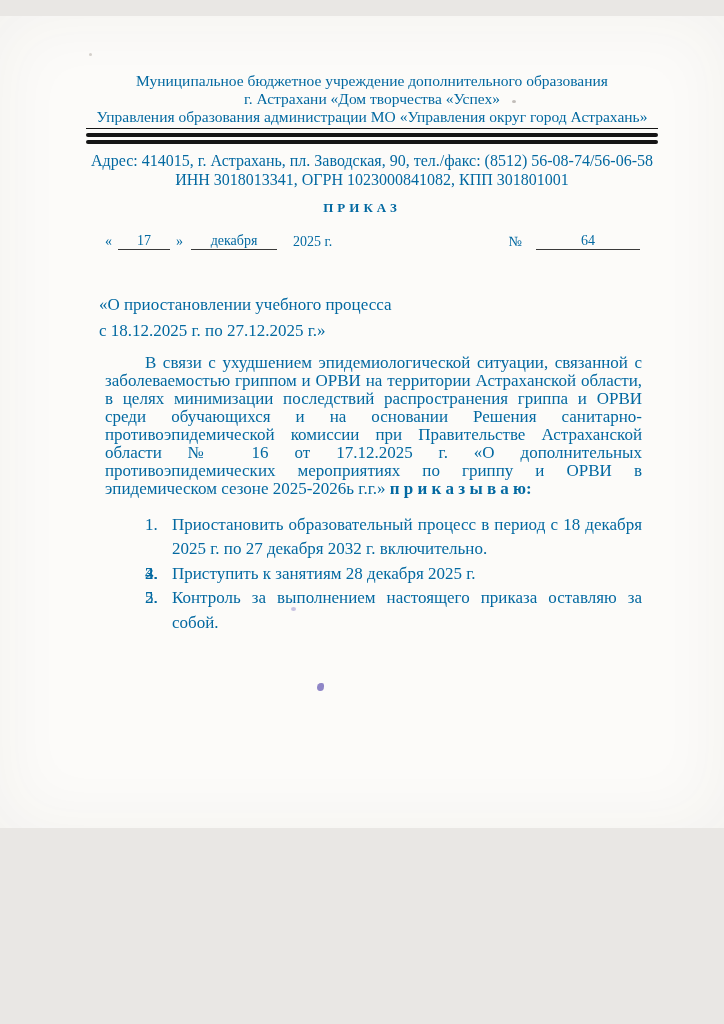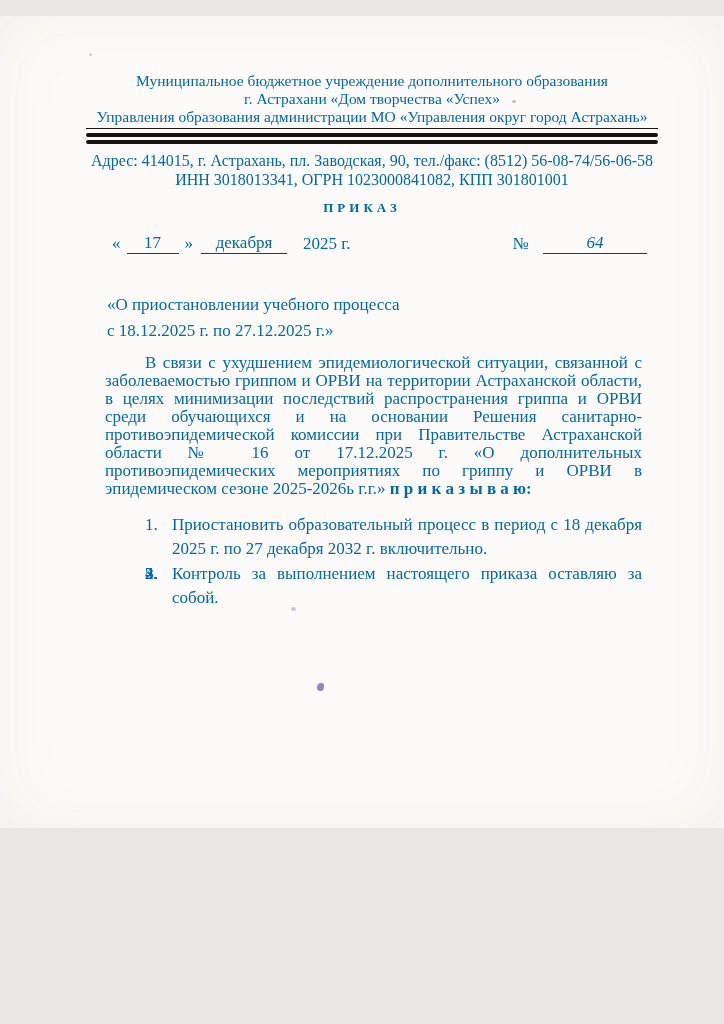--- a/index.html
+++ b/index.html
@@ -14,29 +14,29 @@
     font-size:15.5px;line-height:18px;}
   .org-header .hline{white-space:nowrap;}
   .rule-thin{border-top:1.6px solid #151515;margin-top:2px;}
   .rule-thick{height:4px;background:#151515;border-radius:2px;}
   .rule-thick.first{margin-top:4px;}
   .rule-thick.second{margin-top:2.5px;}
   .address{margin-top:7px;font-size:16px;line-height:19px;}
   
   .order-title{position:absolute;top:184px;left:0;width:724px;text-align:center;
     font-weight:bold;font-size:13px;letter-spacing:4px;font-family:Liberation Serif, serif;}
-  .date-row{position:absolute;top:217px;left:112px;width:537px;font-size:17px;height:26px;}
+  .date-row{position:absolute;top:217px;left:105px;width:537px;font-size:14px;height:26px;}
   .ufill{display:inline-block;text-align:center;border-bottom:1.4px solid #3a3a3a;vertical-align:bottom;}
   .u-day{width:52px;margin:0 6px;}
   .u-month{width:86px;margin:0 8px;}
   .year{margin-left:8px;}
   .num-group{position:absolute;right:2px;top:0;}
-  .u-number{width:104px;margin-left:14px;font-style:italic;}
+  .u-number{width:104px;margin-left:14px;}
   
-  .subject{position:absolute;top:276px;left:107px;font-size:17px;line-height:25.5px;}
+  .subject{position:absolute;top:276px;left:99px;font-size:17px;line-height:25.5px;}
   
   .body-par{position:absolute;top:338px;left:105px;width:537px;margin:0;
     font-size:17px;line-height:18px;text-align:justify;text-indent:40px;}
   .decree{font-weight:bold;}
   .order-list{position:absolute;top:497px;left:145px;width:497px;font-size:17px;line-height:24.4px;}
   .li{position:relative;padding-left:27px;text-align:justify;}
   .li .num{position:absolute;left:0;top:0;}
   
   .sig-row{position:absolute;top:856px;left:145px;width:503px;display:flex;
     justify-content:space-between;align-items:flex-end;font-size:17px;line-height:27px;}
@@ -91,20 +91,21 @@
       <span>Приостановить образовательный процесс в период с 18 декабря 2025 г. по 27 декабря 2032 г. включительно.</span>
     </div>
     <div class="li">
       <span class="num">2.</span>
     </div>
     <div class="li">
       <span class="num">3.</span>
     </div>
     <div class="li">
       <span class="num">4.</span>
+      <span>Приступить к занятиям 28 декабря 2025 г.</span>
     </div>
     <div class="li">
       <span class="num">5.</span>
     </div>
     <div class="li">
       <span class="num">2.</span>
       <span>Контроль  за выполнением настоящего приказа оставляю за собой.</span>
     </div>
   </div>
 

